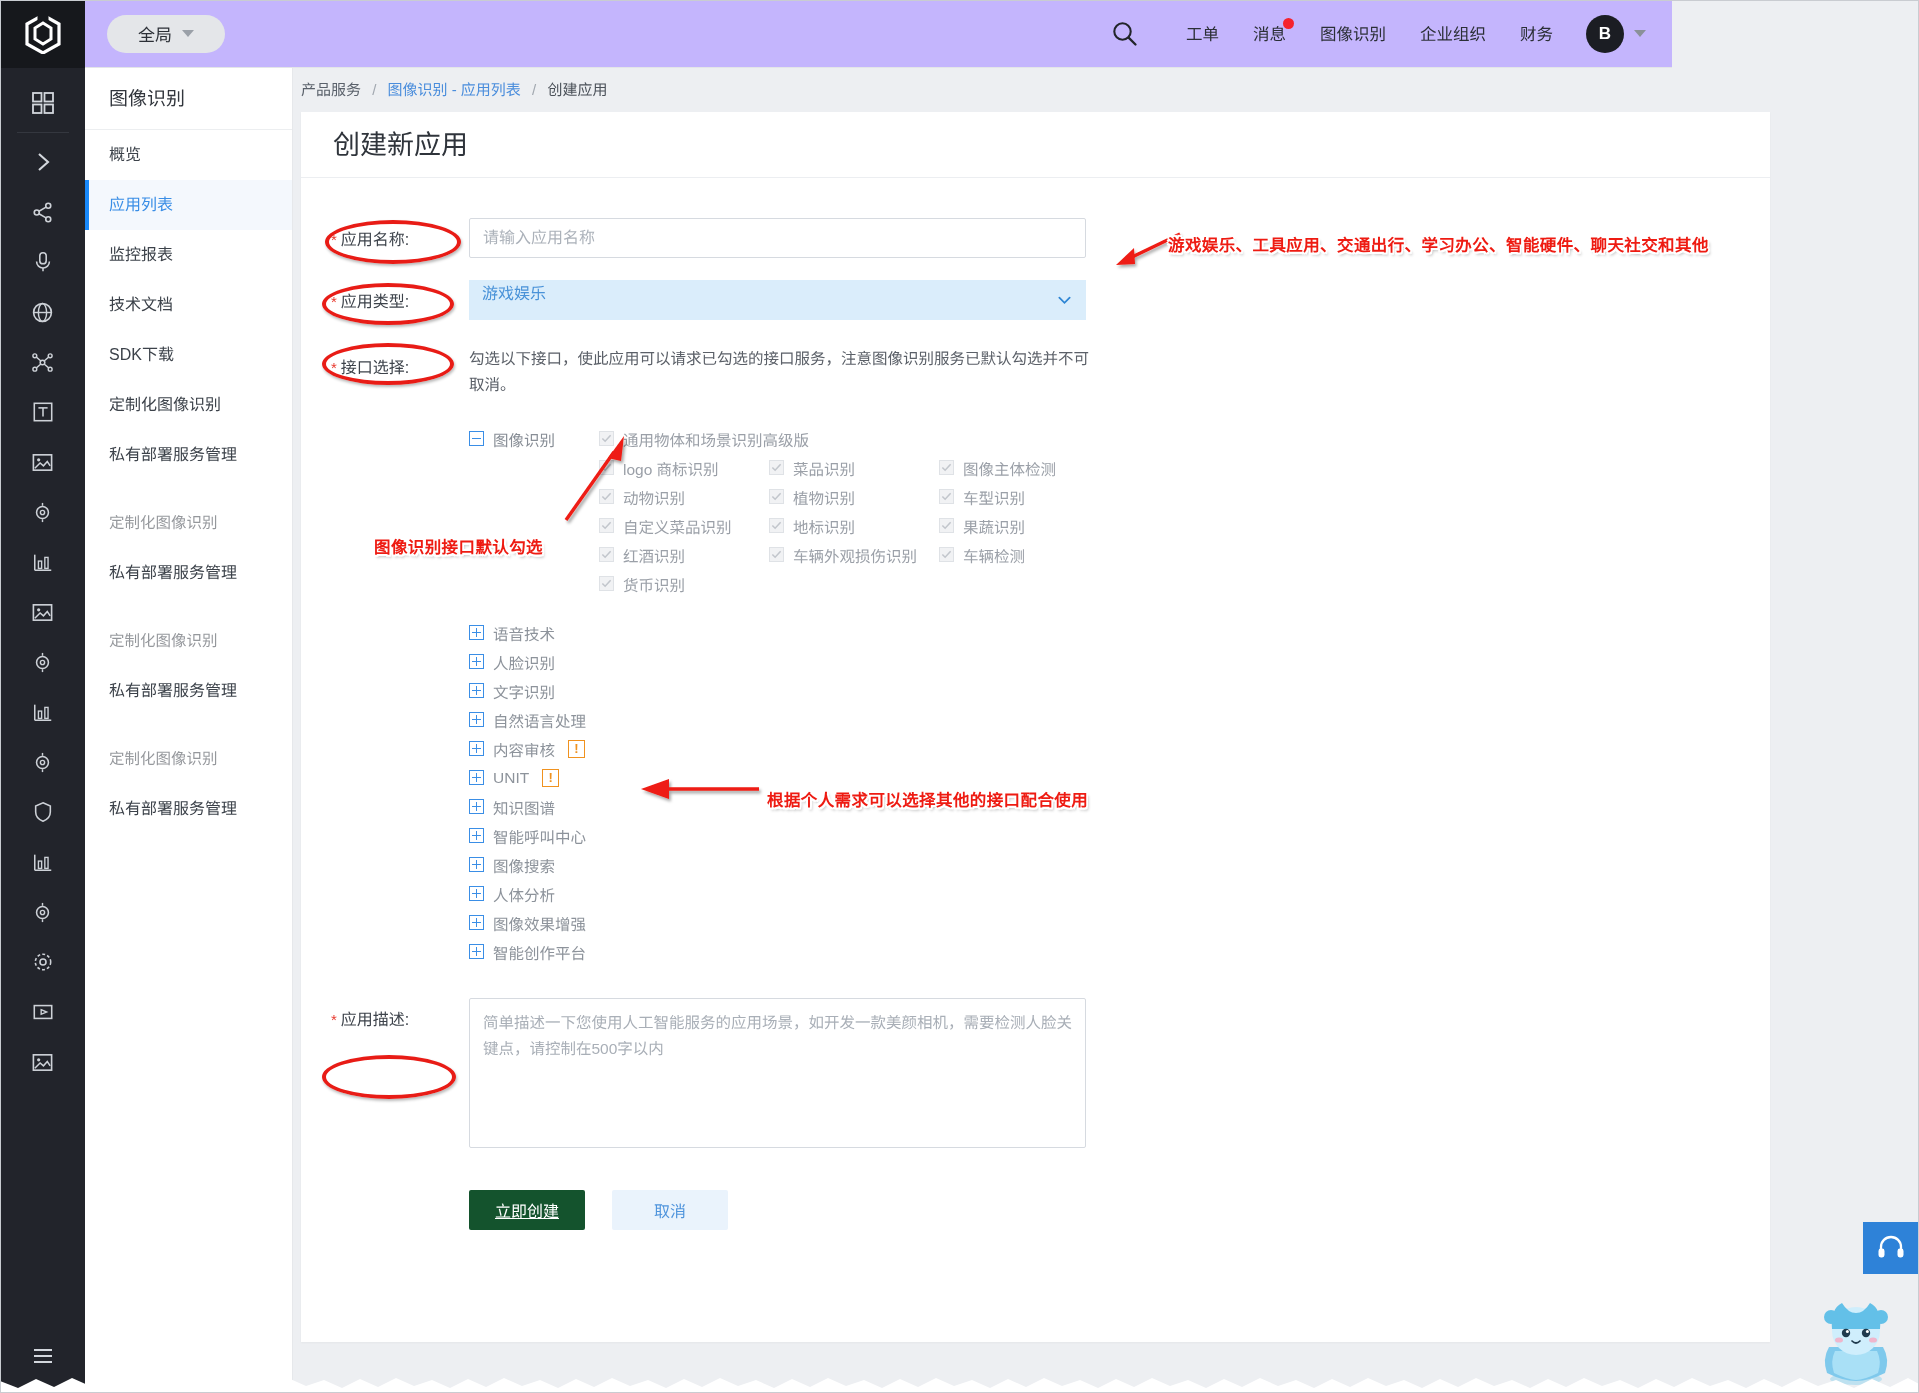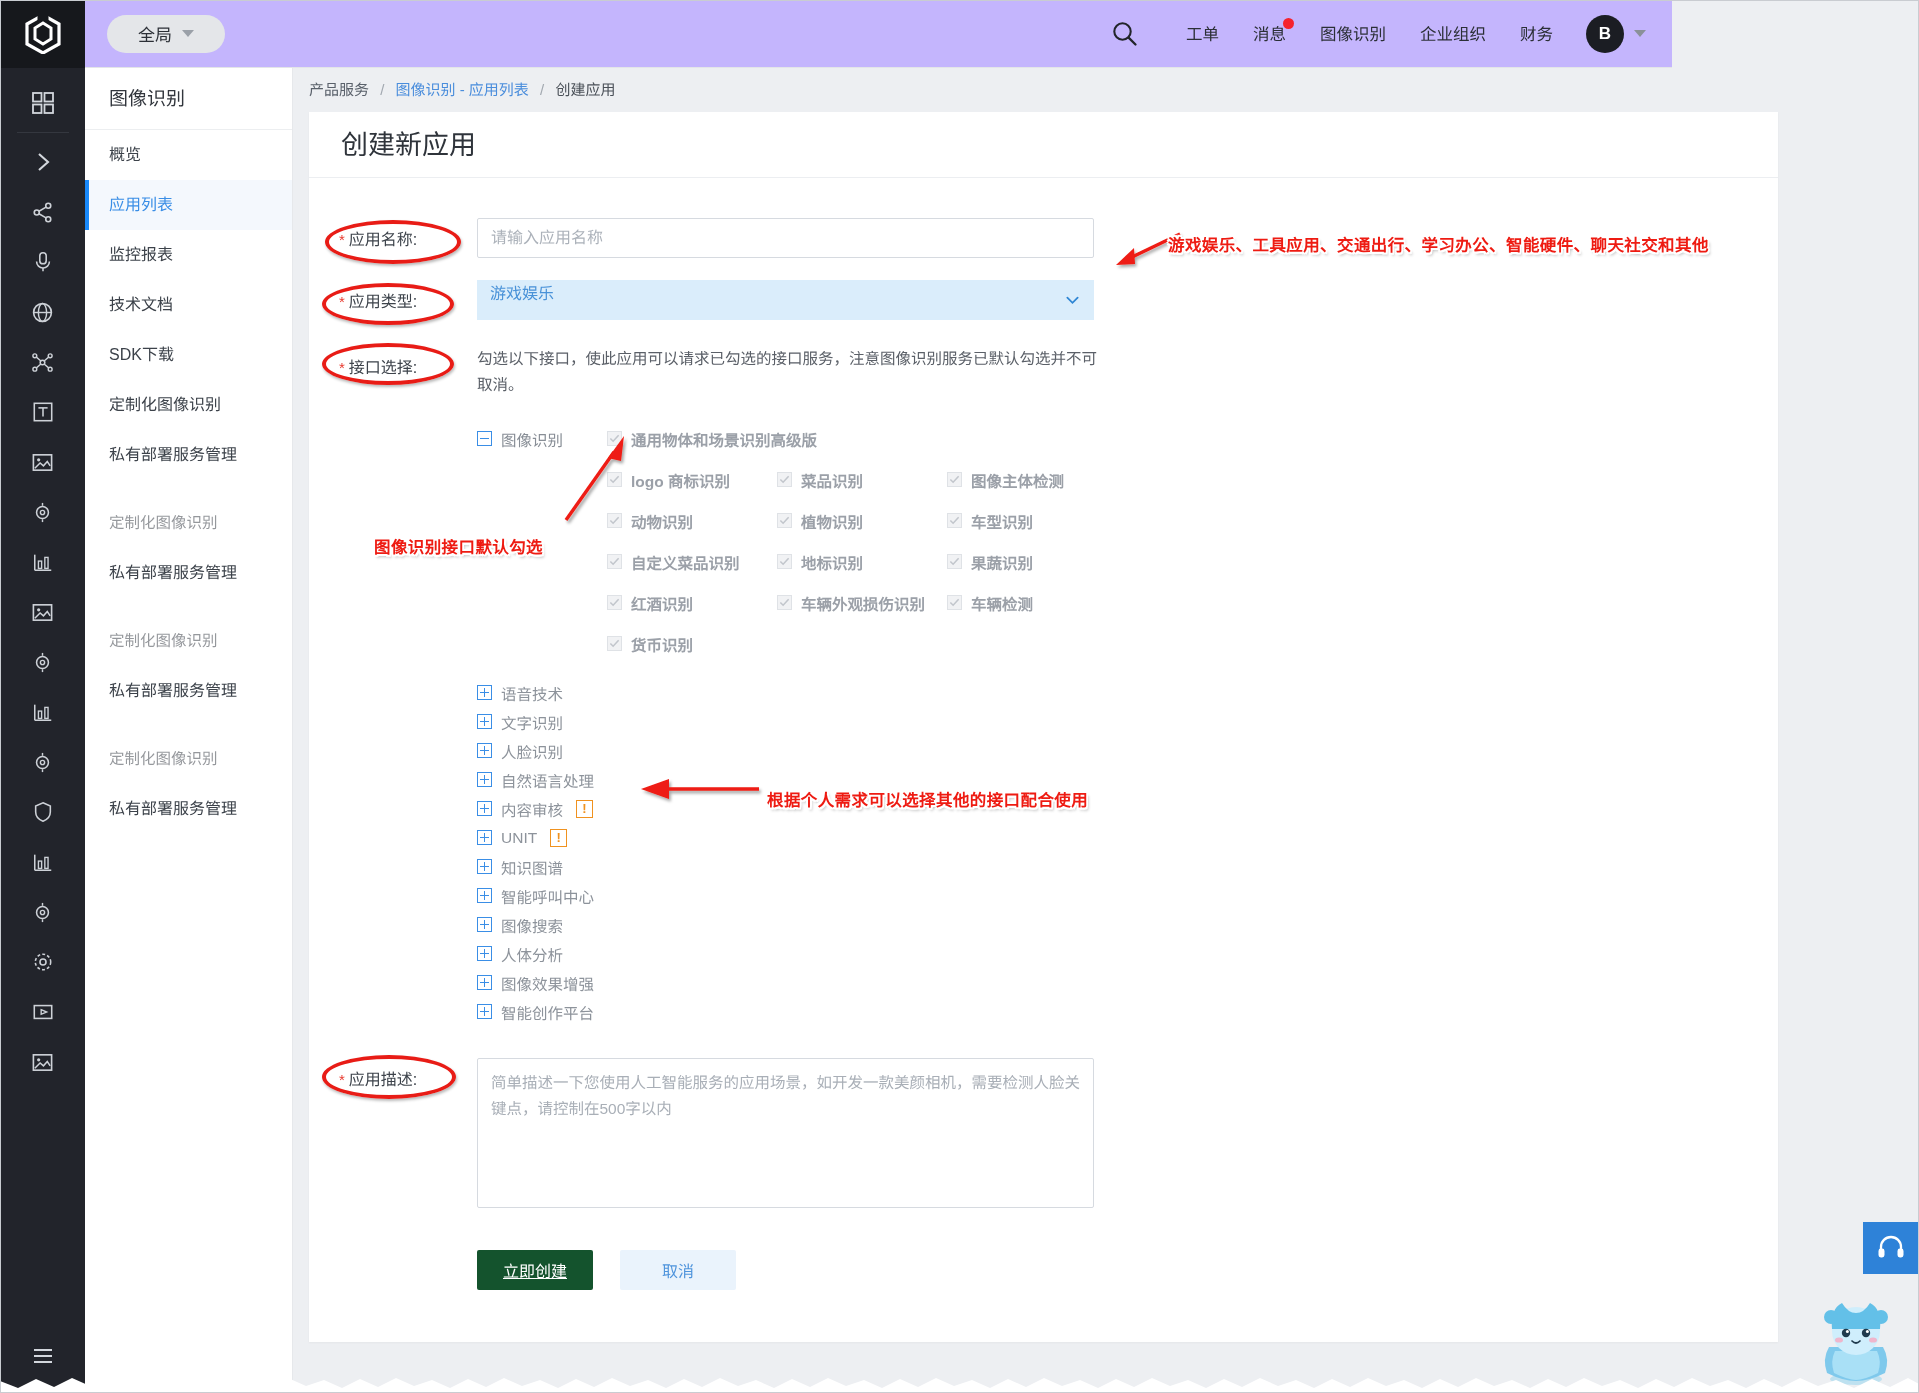--- a/index.html
+++ b/index.html
@@ -169,21 +169,21 @@
   .nav-item.ghost {
     color: #40454d;
     opacity: 0.55;
     font-size: 15.5px;
   }
   .nav-spacer { height: 18px; }
 
   
   .content {
     position: absolute;
-    top: 68px; left: 293px;
+    top: 68px; left: 285px;
     width: 1501px;
     height: 1325px;
     background: #edeff2;
     overflow: hidden;
   }
   .breadcrumb {
     height: 44px;
     line-height: 44px;
     padding-left: 16px;
     font-size: 15px;
@@ -297,23 +297,22 @@
     content:"";
     position:absolute;
     width: 1.6px; height: 9px;
     background: #3a8ee6;
   }
   .tree-parent .ptxt { font-size: 15.5px; color: #888e96; white-space: nowrap; }
 
   .cbgrid {
     display: grid;
     grid-template-columns: 170px 170px 170px;
-    row-gap: 12px;
+    row-gap: 0px;
     flex: 1;
-    font-weight: bold;
   }
   .cb {
     display: flex; align-items: center;
     gap: 9px;
     height: 29px;
     cursor: default;
   }
   .cb .box {
     width: 15px; height: 15px;
     background: #f1f2f4;
@@ -843,25 +842,25 @@
                 </div>
               </div>
 
               <div class="sub-list">
                 <div class="sub-row">
                   <span class="tgl plus"></span>
                   <span class="stxt">语音技术</span>
                 </div>
                 <div class="sub-row">
                   <span class="tgl plus"></span>
+                  <span class="stxt">人脸识别</span>
+                </div>
+                <div class="sub-row">
+                  <span class="tgl plus"></span>
                   <span class="stxt">文字识别</span>
-                </div>
-                <div class="sub-row">
-                  <span class="tgl plus"></span>
-                  <span class="stxt">人脸识别</span>
                 </div>
                 <div class="sub-row">
                   <span class="tgl plus"></span>
                   <span class="stxt">自然语言处理</span>
                 </div>
                 <div class="sub-row">
                   <span class="tgl plus"></span>
                   <span class="stxt">内容审核</span>
                   <span class="warn-badge">!</span>
                 </div>

